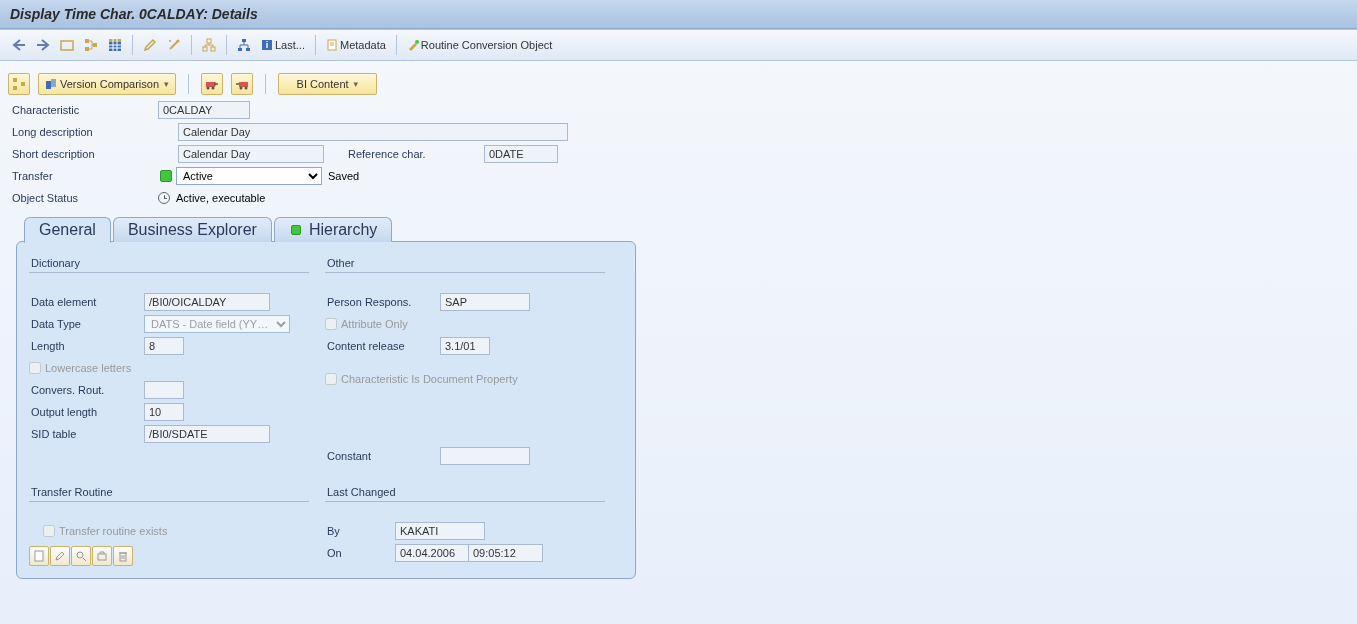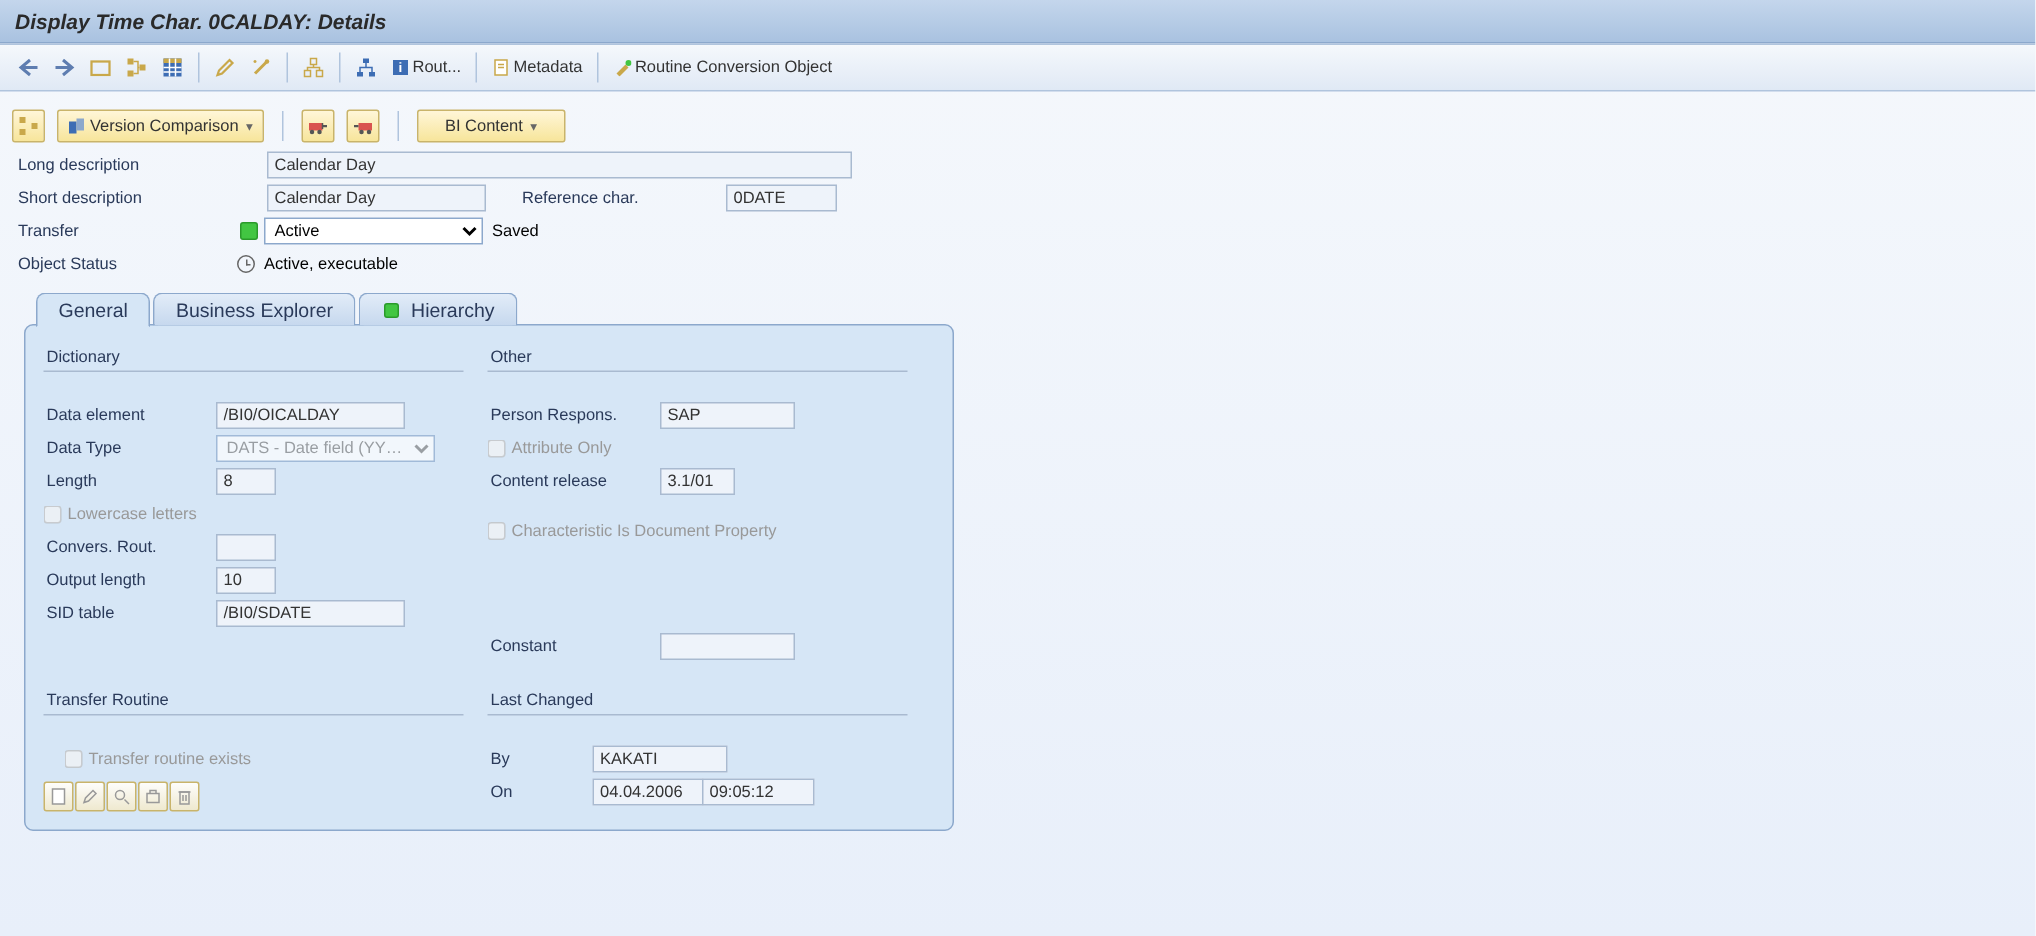--- a/index.html
+++ b/index.html
@@ -135,21 +135,21 @@
       position: relative;
       z-index: 2;
     }
     .tab {
       background: linear-gradient(to bottom, #e2ecf8, #c6d8ee);
       border: 1px solid #8ca8cc;
       border-bottom: none;
       border-radius: 6px 6px 0 0;
       padding: 3px 14px;
       margin-right: 2px;
-      font-size: 13px;
+      font-size: 16px;
       color: #2a3a5a;
       cursor: pointer;
       display: inline-flex;
       align-items: center;
       gap: 4px;
       position: relative;
     }
     .tab.active {
       background: #d6e6f6;
       border-bottom: 1px solid #d6e6f6;
@@ -281,21 +281,21 @@
         <rect x="1" y="10" width="4" height="3" fill="#3d6db4"></rect>
         <rect x="9" y="10" width="4" height="3" fill="#3d6db4"></rect>
         <path d="M7 4 V7 M3 10 V7 H11 V10" stroke="#3d6db4" fill="none"></path>
       </svg>
   </span>
   <span class="tb-btn">
     <svg width="12" height="12">
         <rect x="1" y="1" width="10" height="10" fill="#3d6db4"></rect>
         <text x="6" y="9" font-size="9" fill="#fff" font-weight="bold" text-anchor="middle">i</text>
       </svg>
-    <span class="tb-label">Rout...</span>
+    <span class="tb-label">Last...</span>
   </span>
   <span class="tb-sep"></span>
   <span class="tb-btn">
     <svg width="12" height="12">
         <rect x="2" y="1" width="8" height="10" fill="#fff" stroke="#c9a84a"></rect>
         <line x1="4" y1="4" x2="8" y2="4" stroke="#c9a84a"></line>
         <line x1="4" y1="6" x2="8" y2="6" stroke="#c9a84a"></line>
       </svg>
     <span class="tb-label">Metadata</span>
   </span>
@@ -342,20 +342,24 @@
         <path d="M1 6 L4 6" stroke="#555" stroke-width="1.5"></path>
       </svg>
   </span>
   <span class="tb-sep"></span>
   <span class="chip-btn caret" style="padding:0 18px;">
     <span>BI Content</span>
   </span>
 </div>
 
 <div class="form-area">
+  <div class="form-row">
+    <span class="form-label" style="width:150px">Characteristic</span>
+    <input class="ro-field" style="width: 92px;" readonly="" value="0CALDAY">
+  </div>
   <div class="form-row">
     <span class="form-label">Long description</span>
     <input class="ro-field" style="width: 390px;" readonly="" value="Calendar Day">
   </div>
   <div class="form-row">
     <span class="form-label">Short description</span>
     <input class="ro-field" style="width: 146px;" readonly="" value="Calendar Day">
     <span style="width:20px"></span>
     <span class="form-label" style="width:140px">Reference char.</span>
     <input class="ro-field" style="width: 74px;" readonly="" value="0DATE">

